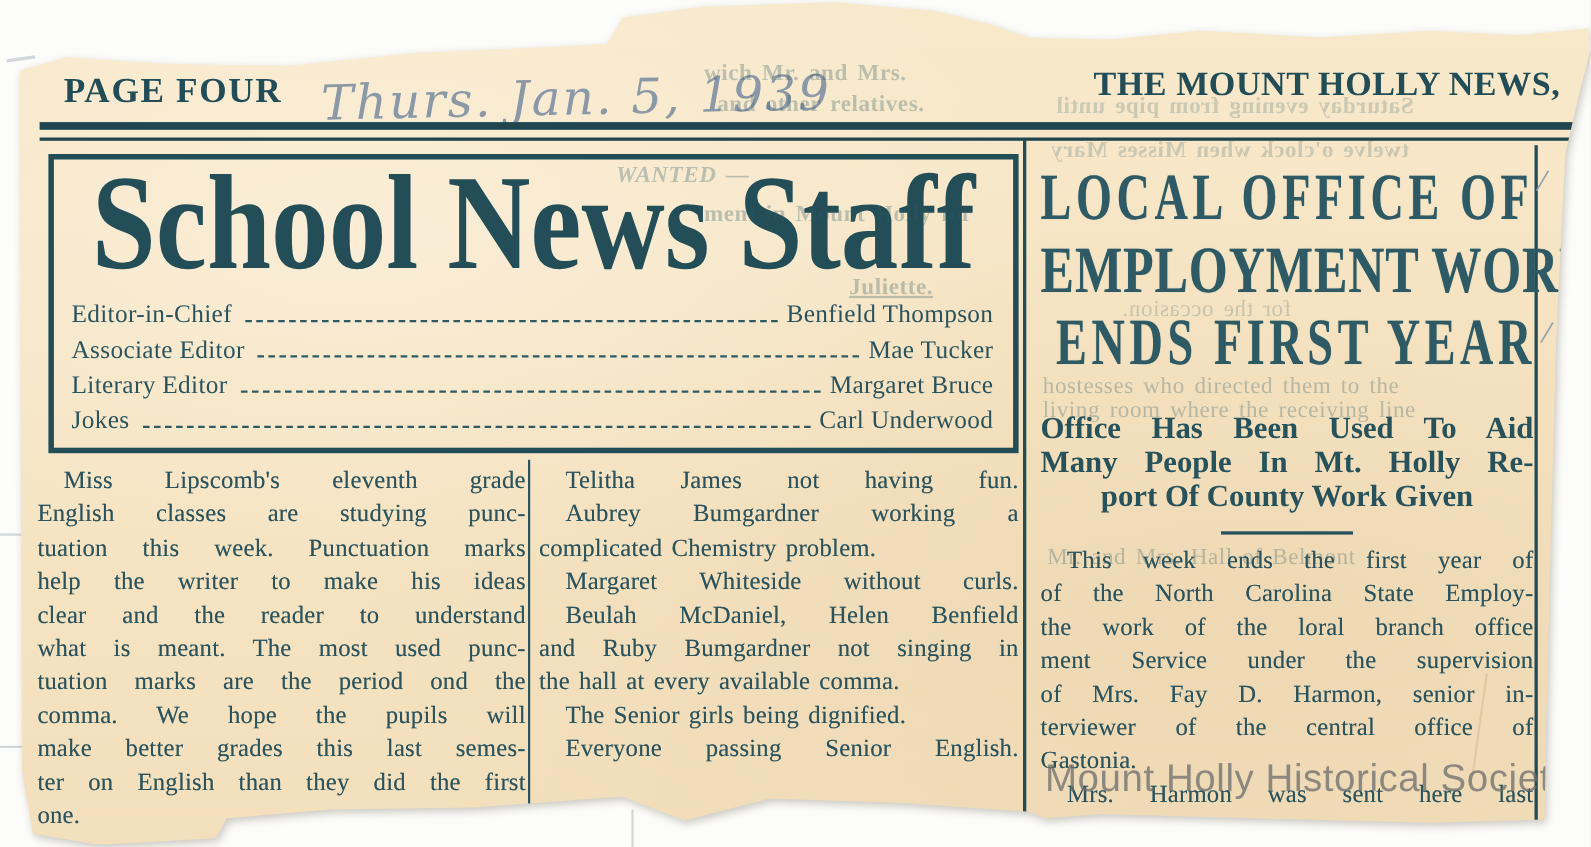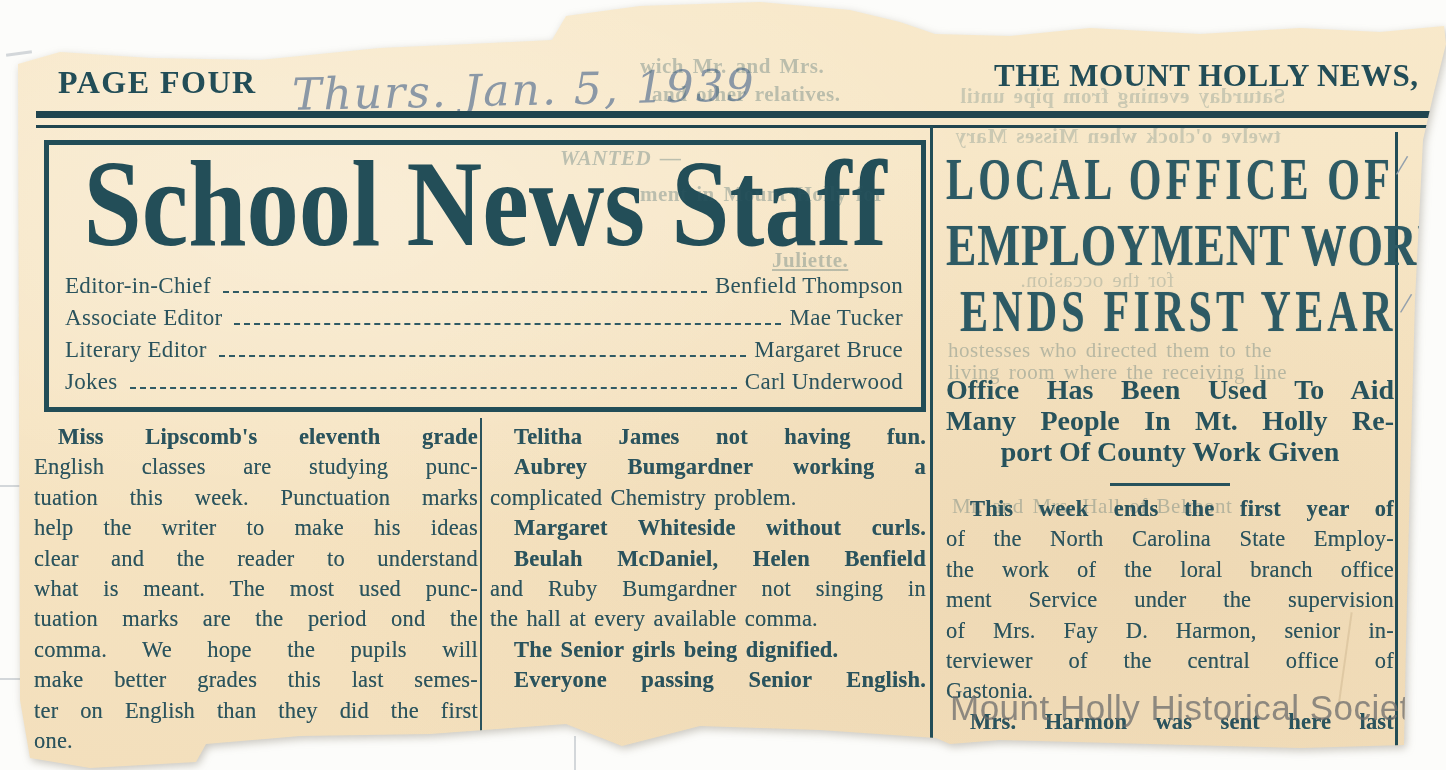--- a/index.html
+++ b/index.html
@@ -41,21 +41,21 @@
   .staff-name{white-space:nowrap;letter-spacing:.3px;}
   
   .tcol{position:absolute;top:422px;}
   .col-left{left:34px;width:444px;}
   .col-mid{left:490px;width:436px;}
   .tline{
     font-size:22.5px;line-height:30.4px;color:#2a535d;letter-spacing:.2px;word-spacing:2.5px;
     text-shadow:0 0 .5px rgba(42,83,93,.5);white-space:normal;
   }
   .tline.just{text-align:justify;text-align-last:justify;}
-  .tline.ind{padding-left:24px;font-weight:bold;}
+  .tline.ind{padding-left:24px;}
   .vrule{position:absolute;background:#2a535d;}
   .div-mid{left:480px;top:418px;width:2px;height:352px;}
   .div-main{left:930px;top:126px;width:3px;height:616px;background:#224d57;}
   .div-right{left:1395px;top:132px;width:3px;height:614px;background:#224d57;}
   
   .right-col{position:absolute;left:946px;top:140px;width:448px;}
   .headline{margin-top:6px;}
   .h-line{font-size:60px;line-height:66px;font-weight:bold;color:#2d5a64;white-space:nowrap;transform-origin:0 50%;text-shadow:0 0 1px rgba(45,90,100,.4);}
   .headline .h-line:nth-child(1){transform:scaleX(.70);letter-spacing:6px;}
   .headline .h-line:nth-child(2){transform:scaleX(.76);letter-spacing:1px;}

